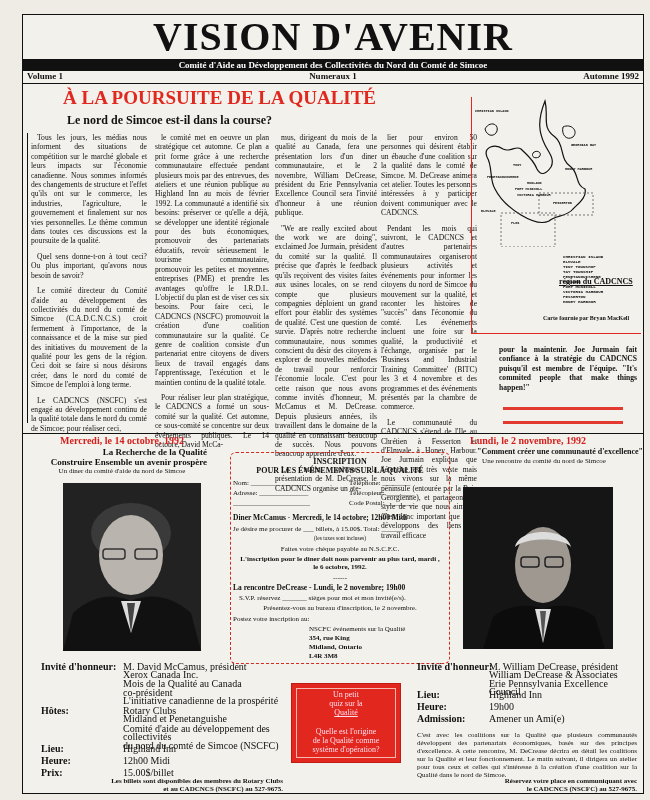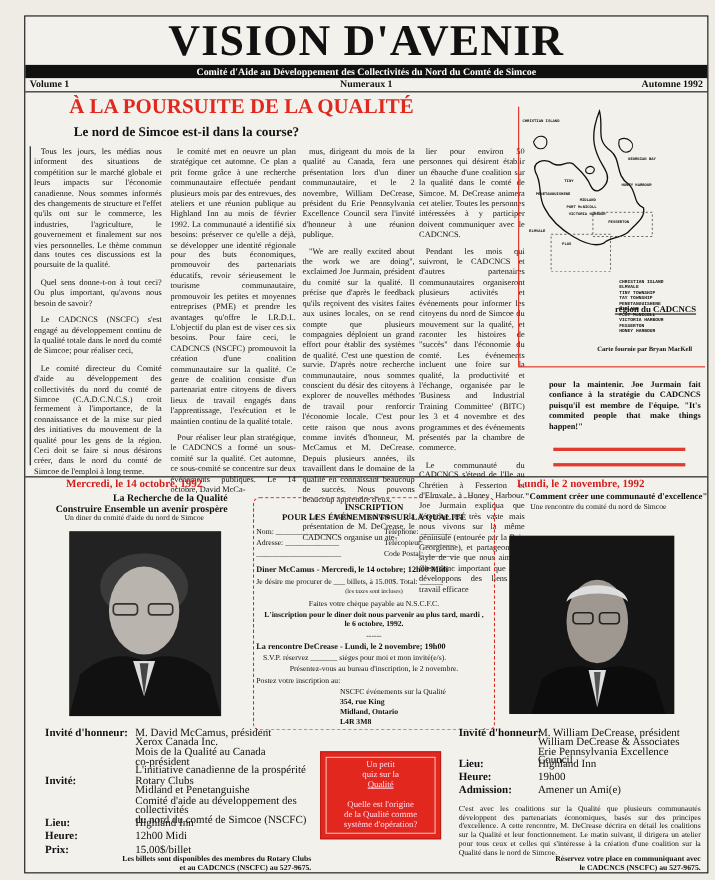--- a/index.html
+++ b/index.html
@@ -60,22 +60,22 @@
   <div class="rule"></div>
 
   <div class="headline">À LA POURSUITE DE LA QUALITÉ</div>
   <div class="subhead">Le nord de Simcoe est-il dans la course?</div>
 
   <div class="vline" style="left:4px;top:118px;height:290px;"></div>
 
   <div class="col" style="left:8px;top:118px;width:116px;">
     <p>Tous les jours, les médias nous informent des situations de compétition sur le marché globale et leurs impacts sur l'économie canadienne. Nous sommes informés des changements de structure et l'effet qu'ils ont sur le commerce, les industries, l'agriculture, le gouvernement et finalement sur nos vies personnelles. Le thème commun dans toutes ces discussions est la poursuite de la qualité.</p>
     <p>Quel sens donne-t-on à tout ceci? Ou plus important, qu'avons nous besoin de savoir?</p>
+    <p>Le comité directeur du Comité d'aide au développement des collectivités du nord du comté de Simcoe (C.A.D.C.N.C.S.) croit fermement à l'importance, de la connaissance et de la mise sur pied des initiatives du mouvement de la qualité pour les gens de la région. Ceci doit se faire si nous désirons créer, dans le nord du comté de Simcoe de l'emploi à long terme.</p>
     <p>Le CADCNCS (NSCFC) s'est engagé au développement continu de la qualité totale dans le nord du comté de Simcoe; pour réaliser ceci,</p>
-    <p>Le comité directeur du Comité d'aide au développement des collectivités du nord du comté de Simcoe (C.A.D.C.N.C.S.) croit fermement à l'importance, de la connaissance et de la mise sur pied des initiatives du mouvement de la qualité pour les gens de la région. Ceci doit se faire si nous désirons créer, dans le nord du comté de Simcoe de l'emploi à long terme.</p>
   </div>
   <div class="col" style="left:132px;top:118px;width:114px;">
     <p>le comité met en oeuvre un plan stratégique cet automne. Ce plan a prit forme grâce à une recherche communautaire effectuée pendant plusieurs mois par des entrevues, des ateliers et une réunion publique au Highland Inn au mois de février 1992. La communauté a identifié six besoins: préserver ce qu'elle a déjà, se développer une identité régionale pour des buts économiques, promouvoir des partenariats éducatifs, revoir sérieusement le tourisme communautaire, promouvoir les petites et moyennes entreprises (PME) et prendre les avantages qu'offre le I.R.D.I.. L'objectif du plan est de viser ces six besoins. Pour faire ceci, le CADCNCS (NSCFC) promouvoit la création d'une coalition communautaire sur la qualité. Ce genre de coalition consiste d'un partenariat entre citoyens de divers lieux de travail engagés dans l'apprentissage, l'exécution et le maintien continu de la qualité totale.</p>
     <p>Pour réaliser leur plan stratégique, le CADCNCS a formé un sous-comité sur la qualité. Cet automne, ce sous-comité se concentre sur deux événements publiques. Le 14 octobre, David McCa-</p>
   </div>
   <div class="col" style="left:252px;top:118px;width:102px;">
     <p>mus, dirigeant du mois de la qualité au Canada, fera une présentation lors d'un diner communautaire, et le 2 novembre, William DeCrease, président du Erie Pennsylvania Excellence Council sera l'invité d'honneur à une réunion publique.</p>
     <p>"We are really excited about the work we are doing", exclaimed Joe Jurmain, président du comité sur la qualité. Il précise que d'après le feedback qu'ils reçoivent des visites faites aux usines locales, on se rend compte que plusieurs compagnies déploient un grand effort pour établir des systèmes de qualité. C'est une question de survie. D'après notre recherche communautaire, nous sommes conscient du désir des citoyens à explorer de nouvelles méthodes de travail pour renforcir l'économie locale. C'est pour cette raison que nous avons comme invités d'honneur, M. McCamus et M. DeCrease. Depuis plusieurs années, ils travaillent dans le domaine de la qualité en connaissant beaucoup de succès. Nous pouvons beaucoup apprendre d'eux.</p>
     <p>Le matin suivant la présentation de M. DeCrease, le CADCNCS organise un ate-</p>
   </div>
@@ -148,21 +148,21 @@
     </svg>
   </div>
 
   <div class="details" style="left:18px;top:648px;width:240px;height:120px;">
     <span class="lbl" style="top:0;">Invité d'honneur:</span>
     <span class="val" style="left:82px;top:0;white-space:pre-line;">M. David McCamus, président
 Xerox Canada Inc.
 Mois de la Qualité au Canada</span>
     <span class="val" style="left:82px;top:26px;white-space:pre-line;">co-président
 L'initiative canadienne de la prospérité</span>
-    <span class="lbl" style="top:44px;">Invité:</span>
+    <span class="lbl" style="top:44px;">Hôtes:</span>
     <span class="val" style="left:82px;top:44px;white-space:pre-line;">Rotary Clubs
 Midland et Penetanguishe</span>
     <span class="val" style="left:82px;top:62px;white-space:pre-line;">Comité d'aide au développement des collectivités
 du nord du comté de Simcoe (NSCFC)</span>
     <span class="lbl" style="top:82px;">Lieu:</span>
     <span class="val" style="left:82px;top:82px;">Highland Inn</span>
     <span class="lbl" style="top:94px;">Heure:</span>
     <span class="val" style="left:82px;top:94px;">12h00 Midi</span>
     <span class="lbl" style="top:106px;">Prix:</span>
     <span class="val" style="left:82px;top:106px;">15.00$/billet</span>

